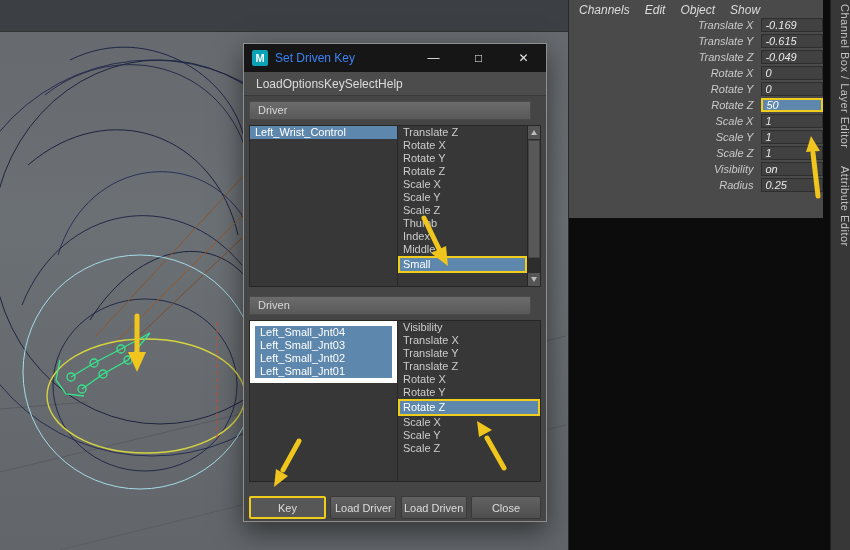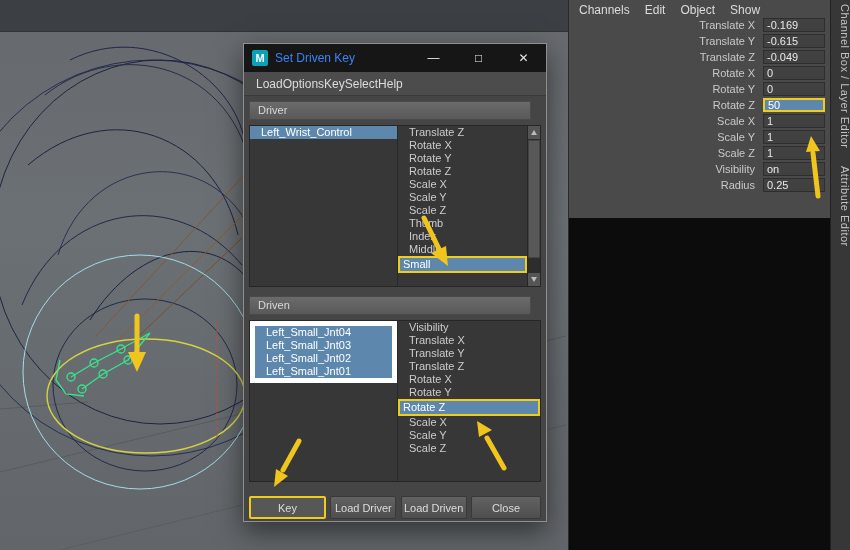--- a/index.html
+++ b/index.html
@@ -32,41 +32,41 @@
                color:#d8d8d8; font-size:11px; line-height:17px; padding-left:8px; }
   .hdr-driver { top:57px; }
   .hdr-driven { top:252px; }
   .list { position:absolute; left:5px; right:5px; height:162px; background:#373737;
           border:1px solid #262626; display:flex; }
   .list-driver { top:81px; }
   .list-driven { top:276px; }
   .col { overflow:hidden; }
   .col-objs { width:148px; border-right:1px solid #292929; }
   .col-attrs { flex:1; }
-  .lrow { height:13px; line-height:13px; font-size:11px; color:#cccccc; padding-left:11px; white-space:nowrap; }
+  .lrow { height:13px; line-height:13px; font-size:11px; color:#cccccc; padding-left:5px; white-space:nowrap; }
   .lrow.sel { background:#5d87ad; color:#ffffff; }
   .ybox { border:2px solid #f0cd1a; padding-left:3px; height:17px; line-height:13px; }
   .ybox-group { border:5px solid #ffffff; }
   .scrollbar { width:13px; background:#2d2d2d; border-left:1px solid #262626; position:relative; }
   .scr-btn { position:absolute; left:0; width:12px; height:13px; background:#555;
              display:flex; align-items:center; justify-content:center; }
   .scr-up { top:0; } .scr-down { bottom:0; }
   .tri-up { width:0; height:0; border-left:3px solid transparent; border-right:3px solid transparent; border-bottom:5px solid #bbb; }
   .tri-down { width:0; height:0; border-left:3px solid transparent; border-right:3px solid transparent; border-top:5px solid #bbb; }
   .scr-thumb { position:absolute; left:0; top:14px; width:12px; height:118px; background:#585858; border:1px solid #444; }
   .btnrow { position:absolute; left:5px; right:5px; top:452px; height:23px; display:flex; justify-content:space-between; }
   .dlg-btn { height:23px; background:linear-gradient(#626262,#4e4e4e); border:1px solid #393939;
              border-radius:2px; color:#dddddd; font-size:11px; font-family:"Liberation Sans",sans-serif; padding:0 10px; }
   .btn-key { width:77px; border:2px solid #f0cd1a; background:#575757; }
   .btn-mid { width:66px; padding:0 2px; }
   .btn-close { width:70px; }
 
   
   .channelbox { position:absolute; left:568px; top:0; width:262px; height:550px; background:#0c0c0c; border-left:1px solid #2a2a2a; }
-  .cb-top { position:absolute; left:0; top:0; width:282px; height:218px; background:#4a4a4a; }
+  .cb-top { position:absolute; left:0; top:0; width:254px; height:218px; background:#4a4a4a;font-style:italic; }
   .cb-menu { display:flex; gap:15px; padding:3px 0 0 10px; }
   .cb-menuitem { color:#dcdcdc; font-size:12px; }
   .cb-objname { color:#cccccc; font-size:12px; font-weight:bold; padding:7px 0 5px 10px; }
   .cb-row { height:16px; display:flex; align-items:center; }
   .cb-label { width:194px; text-align:right; padding-right:8px; color:#c9c9c9; font-size:11px; }
   .cb-value { width:62px; height:14px; background:#414141; border:1px solid #2e2e2e;
               color:#e9e9e9; font-size:11px; line-height:12px; padding:0 3px; overflow:hidden; }
   .cb-value.hl { background:#5d87ad; border:2px solid #f0cd1a; color:#fff; line-height:10px; }
 
   

